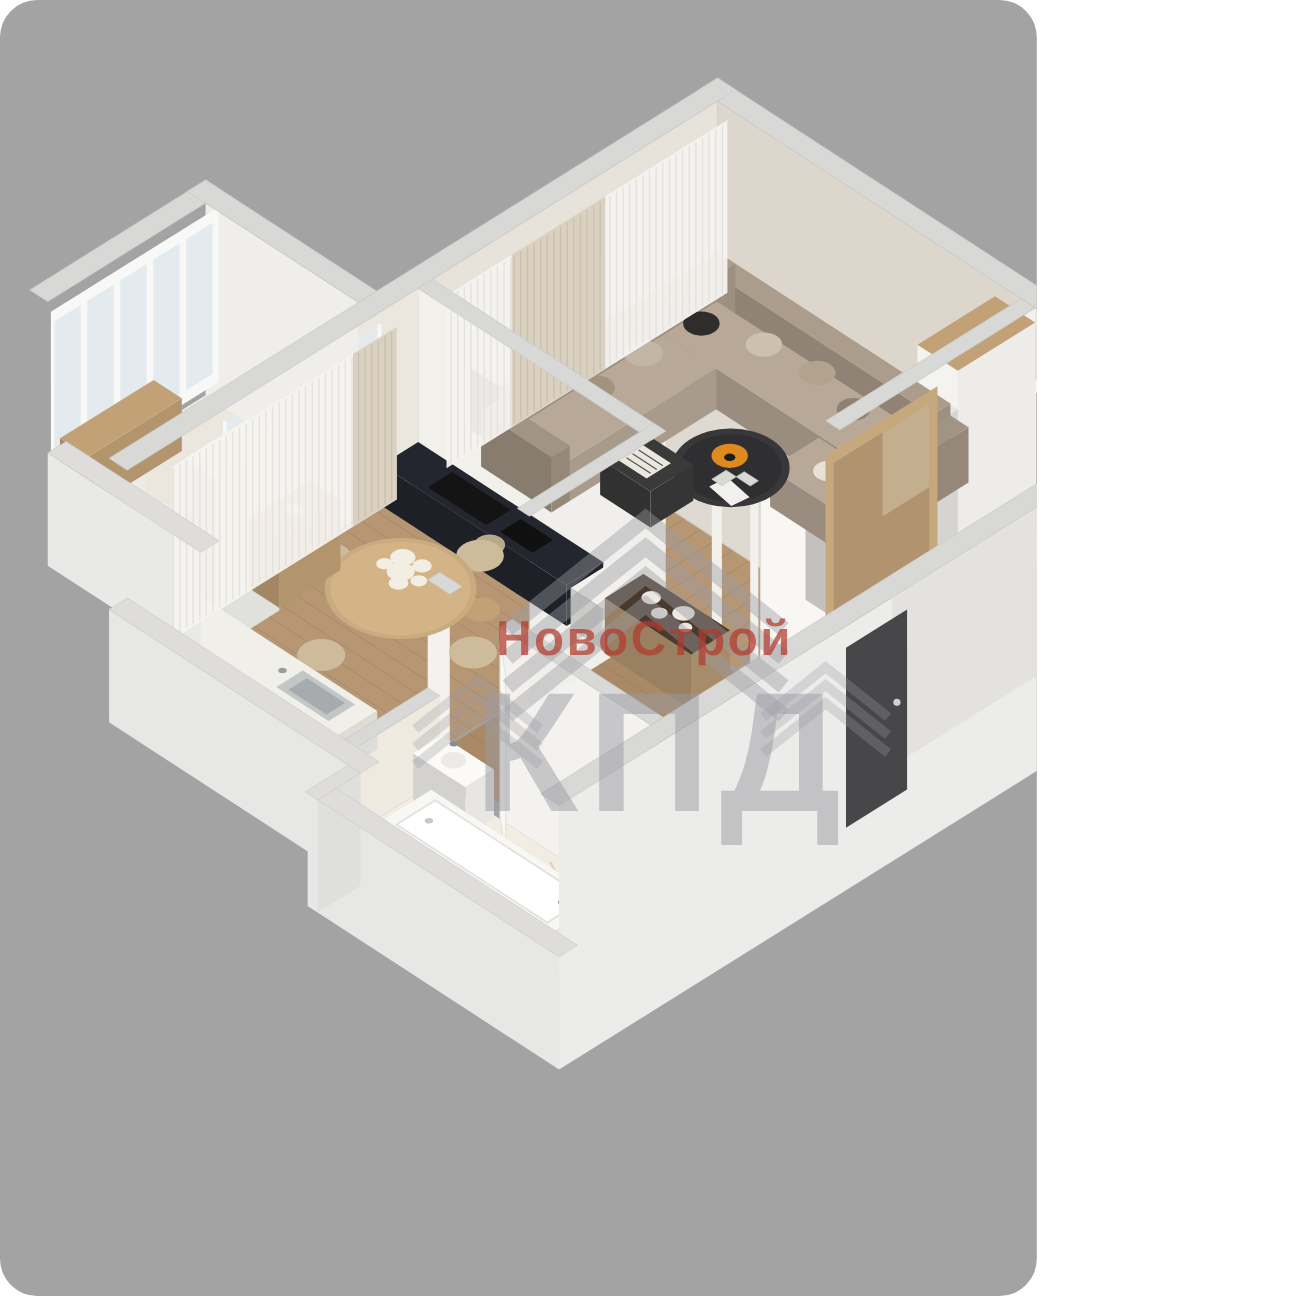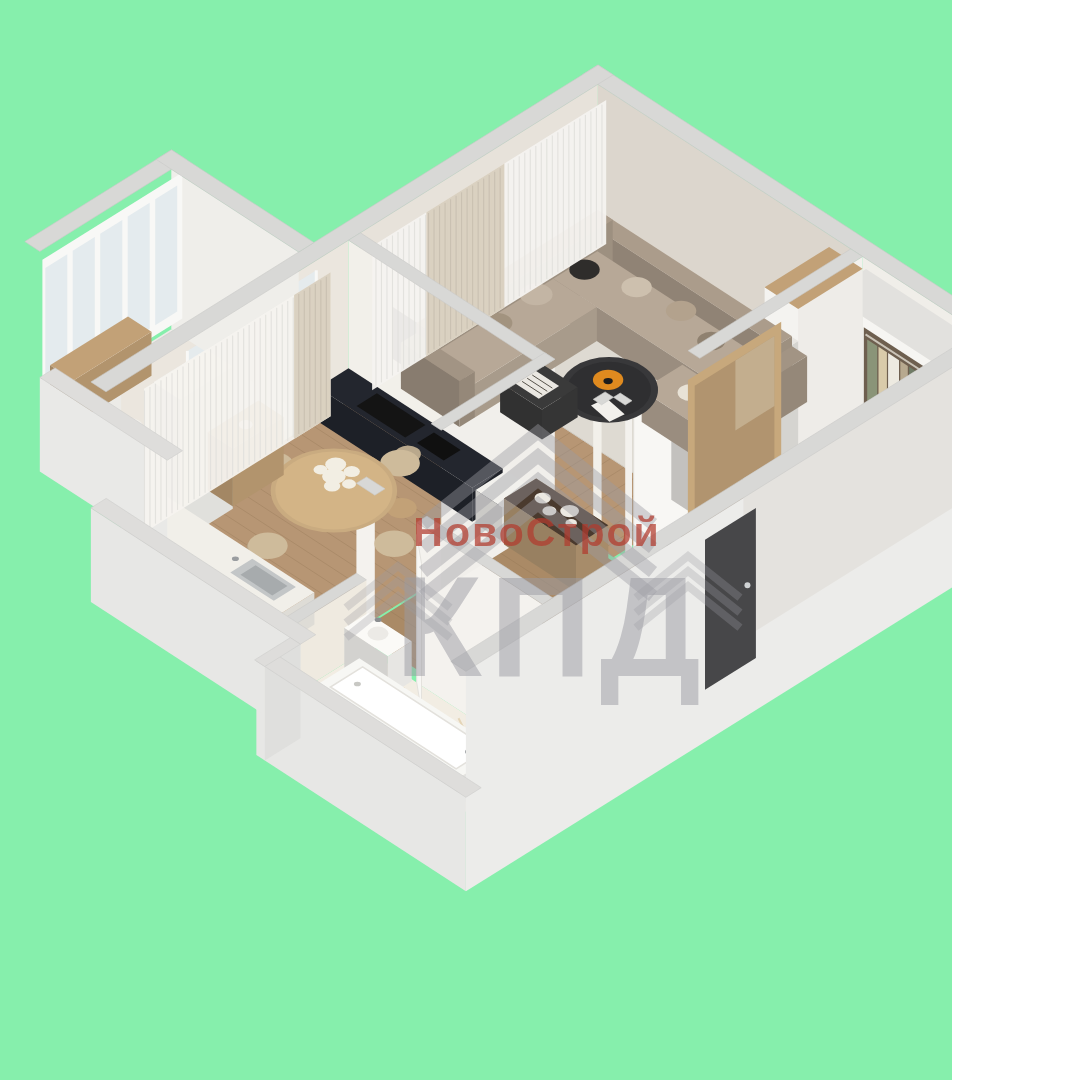--- a/index.html
+++ b/index.html
@@ -1,17 +1,17 @@
 <!DOCTYPE html>
 <html><head>
 <meta charset="utf-8">
 <style>
   html,body{margin:0;padding:0;background:#ffffff;}
-  #stage{position:relative;width:952px;height:1080px;background:#86efac;overflow:hidden;
-         font-family:"Liberation Sans",sans-serif;}
+  #stage{position:relative;width:864px;height:1080px;background:#a3a3a3;overflow:hidden;
+         font-family:"Liberation Sans",sans-serif;border-radius:31px;}
   svg{position:absolute;left:0;top:0;}
   text{font-family:"Liberation Sans",sans-serif;}
   #wm-brand{font-weight:700;font-size:41px;letter-spacing:2px;opacity:.72;}
   #wm-acronym{font-weight:700;font-size:142px;letter-spacing:8px;opacity:.5;}
 </style>
 </head>
 <body>
 
 <div id="stage">
 <svg id="scene" width="1080" height="1080" viewBox="0 0 1080 1080">

